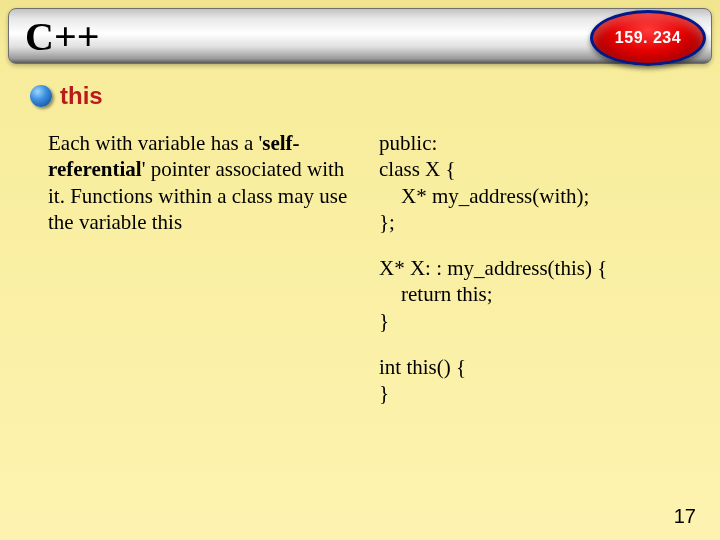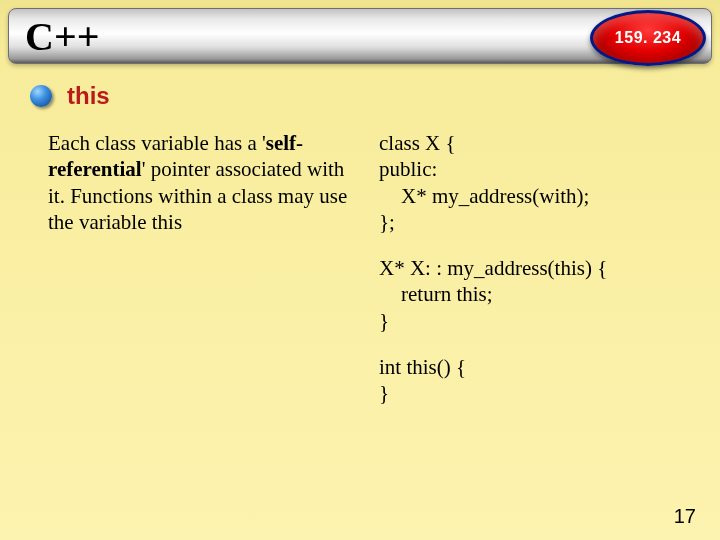--- a/index.html
+++ b/index.html
@@ -59,21 +59,21 @@
     font-weight: bold;
     font-size: 16px;
     letter-spacing: 0.5px;
   }
   .section-row {
     position: absolute;
     top: 82px;
     left: 30px;
     display: flex;
     align-items: center;
-    gap: 15px;
+    gap: 8px;
   }
   .bullet-ball {
     width: 22px;
     height: 22px;
     border-radius: 50%;
     background: radial-gradient(circle at 35% 30%, #9fd6ff 0%, #3b8fe0 40%, #0a3e86 100%);
     box-shadow: 2px 2px 3px rgba(0,0,0,0.4);
   }
   .section-title {
     font-family: Verdana, Geneva, sans-serif;
@@ -127,28 +127,28 @@
   </div>
 
   <div class="section-row">
     <div class="bullet-ball"></div>
     <div class="section-title">this</div>
   </div>
 
   <div class="body">
 
     <div class="col">
-      <span>Each class variable has a '</span><span class="bold">self-referential</span><span>' pointer associated with it. Functions within a class may use the variable this</span>
+      <span>Each with variable has a '</span><span class="bold">self-referential</span><span>' pointer associated with it. Functions within a class may use the variable this</span>
     </div>
 
     <div class="col right">
 
       <div class="code-block">
+        <div>public:</div>
         <div>class X {</div>
-        <div>public:</div>
         <span class="indent">X*  my_address(with);</span>
         <div>};</div>
       </div>
 
       <div class="code-block">
         <div>X*  X: : my_address(this) {</div>
         <span class="indent">return this;</span>
         <div>}</div>
       </div>
 

